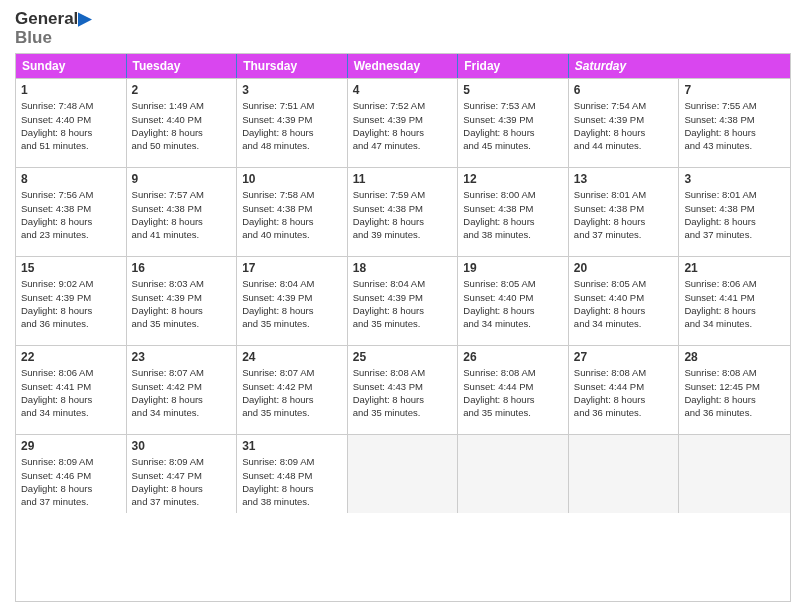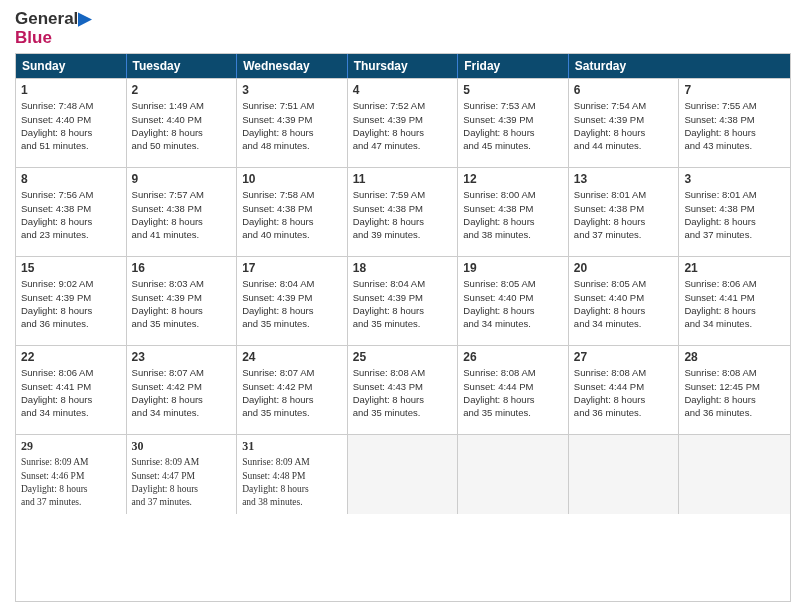--- a/index.html
+++ b/index.html
@@ -40,51 +40,50 @@
       font-size: 14px;
       color: #555;
     }
     .calendar {
       flex: 1;
       border: 1px solid #ccc;
     }
     .cal-header {
       display: grid;
       grid-template-columns: repeat(7, 1fr);
-      background: #0c4a6e;
+      background: #d946ef;
     }
     .cal-header-cell {
       color: #fff;
       font-weight: bold;
       font-size: 12px;
       padding: 5px 6px;
       text-align: left;
       border-right: 1px solid #3a7fd4;
     }
-    .cal-header-cell:last-child { border-right: none; }
+    .cal-header-cell:last-child { border-right: none; font-style: italic; }
     .cal-body {
       display: flex;
       flex-direction: column;
     }
     .cal-row {
       display: grid;
       grid-template-columns: repeat(7, 1fr);
       border-top: 1px solid #ccc;
     }
     .cal-cell {
       padding: 4px 5px;
       border-right: 1px solid #ccc;
       font-size: 9.5px;
       color: #333;
       min-height: 88px;
       vertical-align: top;
     }
     .cal-row:last-child .cal-cell {
       min-height: 72px;
-      font-family: Liberation Serif, serif;
     }
     .cal-cell:last-child { border-right: none; }
     .cal-cell.empty { background: #f5f5f5; }
     .day-num {
       font-size: 12px;
       font-weight: bold;
       display: block;
       margin-bottom: 2px;
     }
     .cell-line {
@@ -95,35 +94,35 @@
 </head>
 <body>
 
 <div class="page">
   <div class="header">
     <div class="logo">
       <div>
         <div style="font-size:17px;font-weight:bold;color:#333;line-height:1.1;">
           General<span style="color:#1565c0;">▶</span>
         </div>
-        <div style="font-size:17px;font-weight:bold;color:#be185d;line-height:1.1;">Blue</div>
+        <div style="font-size:17px;font-weight:bold;color:#737373;line-height:1.1;">Blue</div>
       </div>
     </div>
     <div class="title-block">
       <div class="month-title"></div>
       <div class="location-title"></div>
     </div>
   </div>
 
   <div class="calendar">
     <div class="cal-header">
     <div class="cal-header-cell">Sunday</div>
         <div class="cal-header-cell">Tuesday</div>
+        <div class="cal-header-cell">Thursday</div>
         <div class="cal-header-cell">Wednesday</div>
-        <div class="cal-header-cell">Thursday</div>
         <div class="cal-header-cell">Friday</div>
         <div class="cal-header-cell">Saturday</div>
       </div>
     <div class="cal-body">
     <div class="cal-row">
           <div class="cal-cell">
         <span class="day-num">1</span>
         <span class="cell-line">Sunrise: 7:48 AM</span>
         <span class="cell-line">Sunset: 4:40 PM</span>
         <span class="cell-line">Daylight: 8 hours</span>

